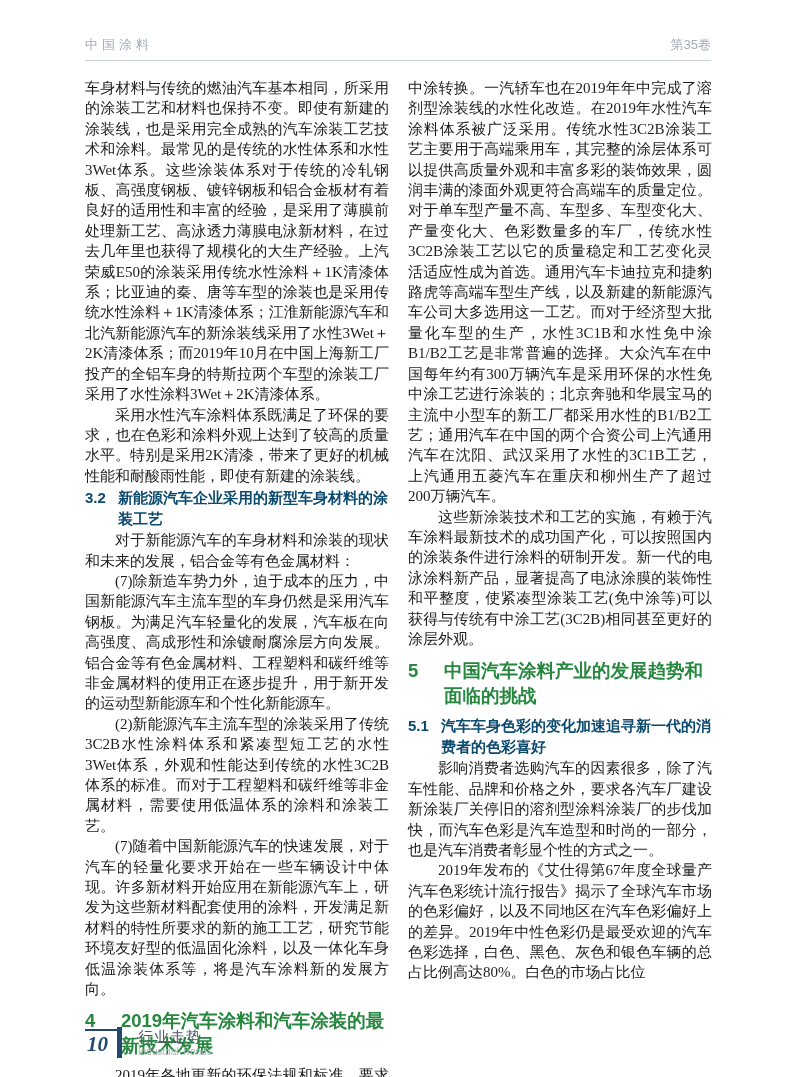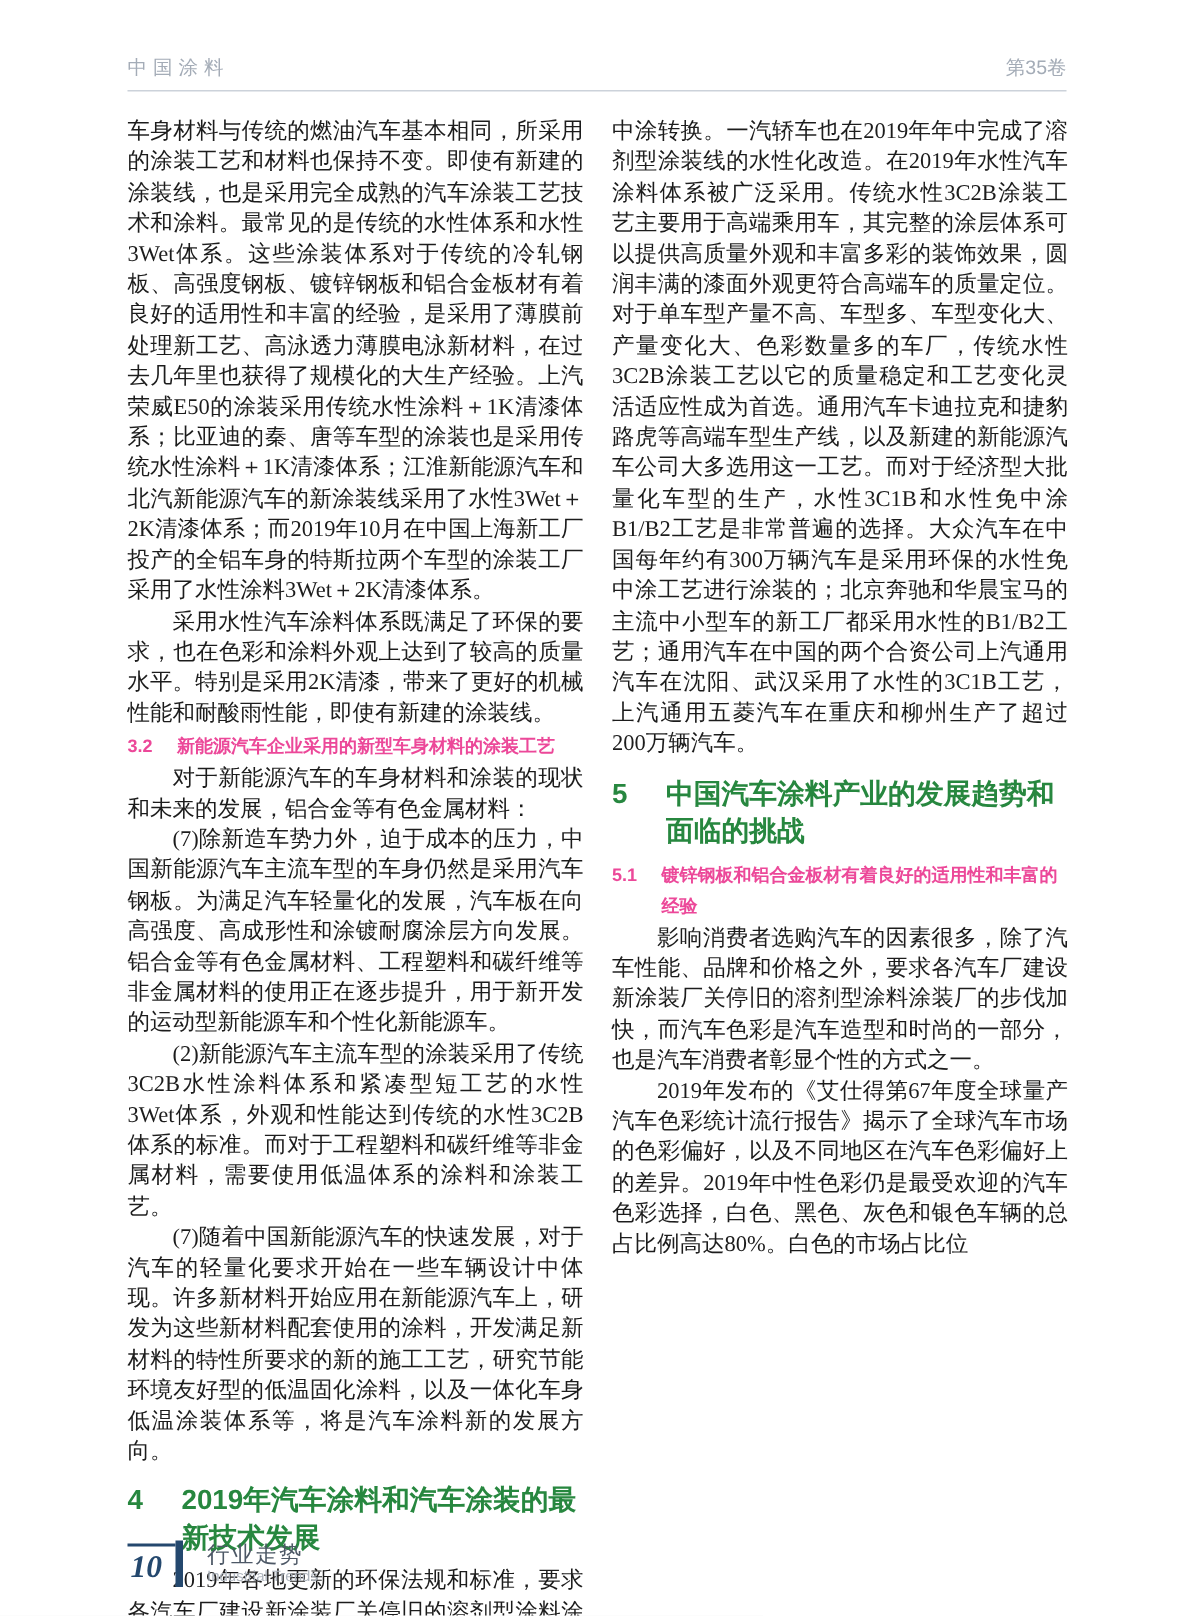--- a/index.html
+++ b/index.html
@@ -32,22 +32,22 @@
     color:#1c1c1c;
     text-align:justify;
     text-justify:inter-ideograph;
   }
   .col p { text-align:justify; }
   .col p.ind { text-indent:2em; }
   
   .h-sub {
     position:relative; padding-left:33px;
     font-family:"Liberation Sans", sans-serif;
-    font-weight:bold; font-size:12px; line-height:21px;
-    color:#ec4899; text-align:left;
+    font-weight:bold; font-size:15px; line-height:21px;
+    color:#0c4a6e; text-align:left;
     margin:1px 0 1px 0;
   }
   .h-sub .num { position:absolute; left:0; top:0; }
   
   .h-main {
     position:relative; padding-left:36px;
     font-family:"Liberation Sans", sans-serif;
     font-weight:bold; font-size:18.5px; line-height:25px;
     color:#27873f; text-align:left;
     margin:9px 0 7px 0;
@@ -97,27 +97,28 @@
       <p class="ind">(7)随着中国新能源汽车的快速发展，对于汽车的轻量化要求开始在一些车辆设计中体现。许多新材料开始应用在新能源汽车上，研发为这些新材料配套使用的涂料，开发满足新材料的特性所要求的新的施工工艺，研究节能环境友好型的低温固化涂料，以及一体化车身低温涂装体系等，将是汽车涂料新的发展方向。</p>
       <div class="h-main">
         <span class="num">4</span>
         <span>2019年汽车涂料和汽车涂装的最新技术发展</span>
       </div>
       <p class="ind">2019年各地更新的环保法规和标准，要求各汽车厂建设新涂装厂关停旧的溶剂型涂料涂装厂的步伐加快，或者投资将现有溶剂型涂装线进行技术升级改造。上汽通用汽车就在2019年8月以创纪录的非常短的时间完成了涂装线的改造，实现了金桥工厂的水性</p>
     </div>
 
     <div class="col">
       <p>中涂转换。一汽轿车也在2019年年中完成了溶剂型涂装线的水性化改造。在2019年水性汽车涂料体系被广泛采用。传统水性3C2B涂装工艺主要用于高端乘用车，其完整的涂层体系可以提供高质量外观和丰富多彩的装饰效果，圆润丰满的漆面外观更符合高端车的质量定位。对于单车型产量不高、车型多、车型变化大、产量变化大、色彩数量多的车厂，传统水性3C2B涂装工艺以它的质量稳定和工艺变化灵活适应性成为首选。通用汽车卡迪拉克和捷豹路虎等高端车型生产线，以及新建的新能源汽车公司大多选用这一工艺。而对于经济型大批量化车型的生产，水性3C1B和水性免中涂B1/B2工艺是非常普遍的选择。大众汽车在中国每年约有300万辆汽车是采用环保的水性免中涂工艺进行涂装的；北京奔驰和华晨宝马的主流中小型车的新工厂都采用水性的B1/B2工艺；通用汽车在中国的两个合资公司上汽通用汽车在沈阳、武汉采用了水性的3C1B工艺，上汽通用五菱汽车在重庆和柳州生产了超过200万辆汽车。</p>
+      <p class="ind">这些新涂装技术和工艺的实施，有赖于汽车涂料最新技术的成功国产化，可以按照国内的涂装条件进行涂料的研制开发。新一代的电泳涂料新产品，显著提高了电泳涂膜的装饰性和平整度，使紧凑型涂装工艺(免中涂等)可以获得与传统有中涂工艺(3C2B)相同甚至更好的涂层外观。</p>
       <div class="h-main">
         <span class="num">5</span>
         <span>中国汽车涂料产业的发展趋势和面临的挑战</span>
       </div>
       <div class="h-sub">
         <span class="num">5.1</span>
-        <span>镀锌钢板和铝合金板材有着良好的适用性和丰富的经验</span>
+        <span>汽车车身色彩的变化加速追寻新一代的消费者的色彩喜好</span>
       </div>
       <p class="ind">影响消费者选购汽车的因素很多，除了汽车性能、品牌和价格之外，要求各汽车厂建设新涂装厂关停旧的溶剂型涂料涂装厂的步伐加快，而汽车色彩是汽车造型和时尚的一部分，也是汽车消费者彰显个性的方式之一。</p>
       <p class="ind">2019年发布的《艾仕得第67年度全球量产汽车色彩统计流行报告》揭示了全球汽车市场的色彩偏好，以及不同地区在汽车色彩偏好上的差异。2019年中性色彩仍是最受欢迎的汽车色彩选择，白色、黑色、灰色和银色车辆的总占比例高达80%。白色的市场占比位</p>
     </div>
 
   </div>
 
   <div class="page-footer">
     <div class="pn-box">
       <span class="pn">10</span>

